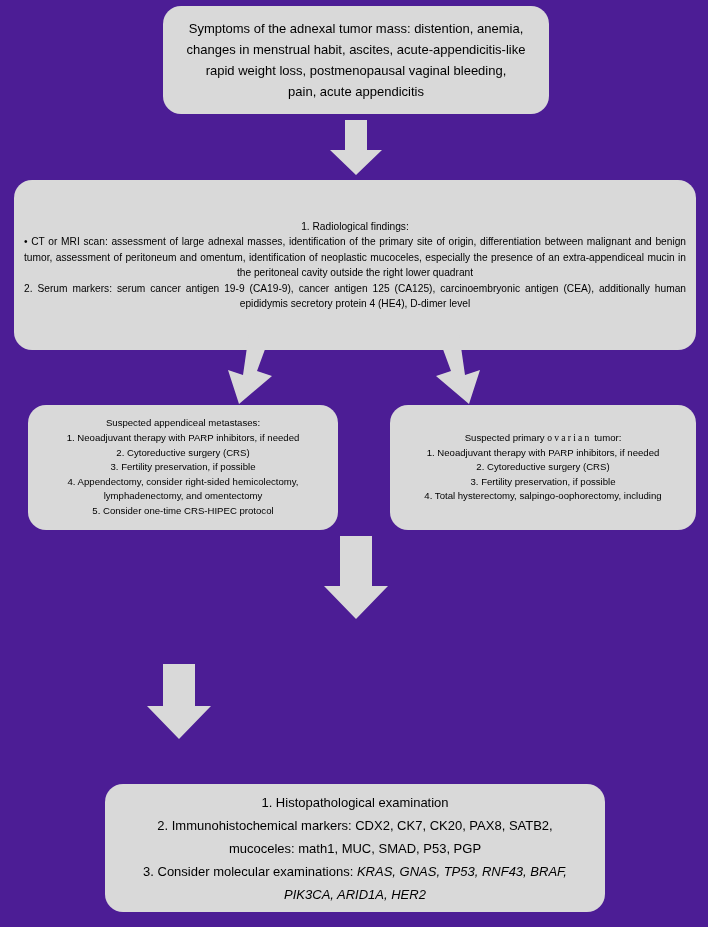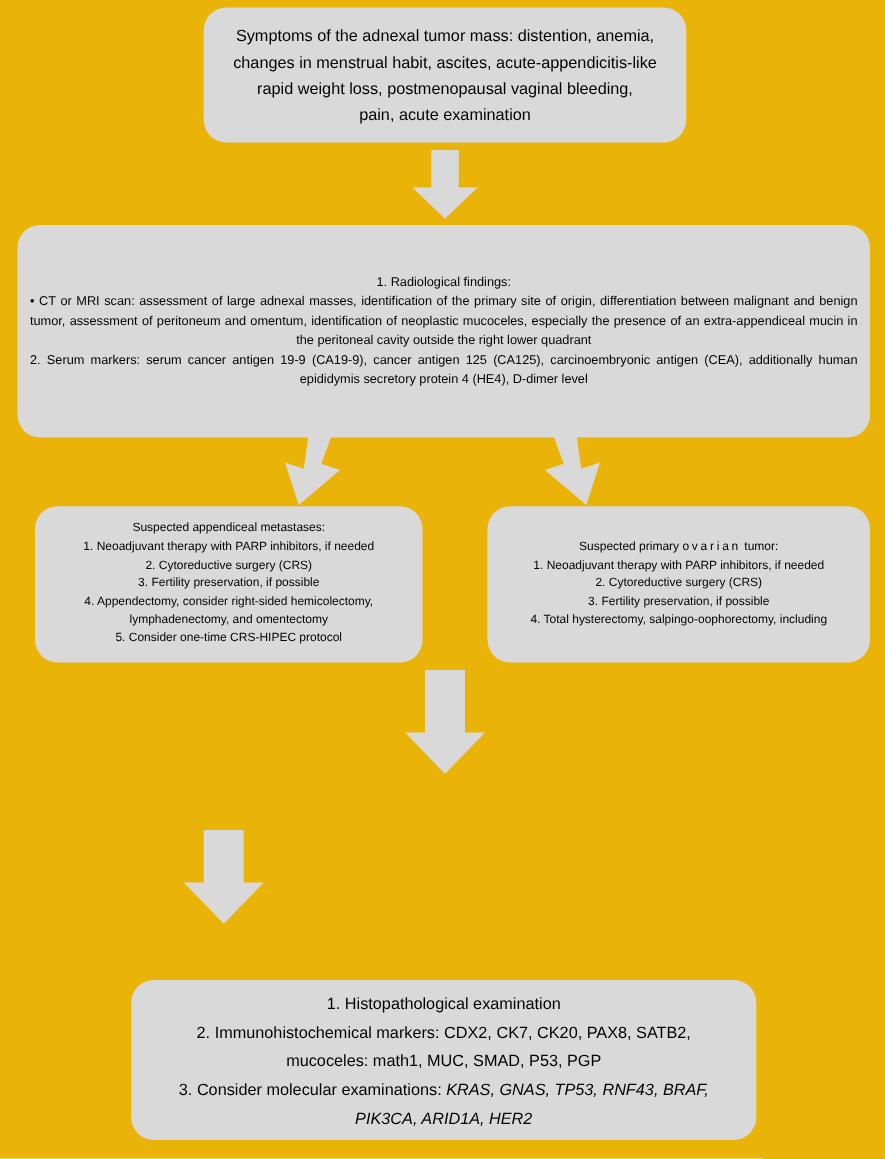--- a/index.html
+++ b/index.html
@@ -8,21 +8,21 @@
     background: #ffffff;
   }
   body {
     font-family: "Liberation Sans", sans-serif;
     color: #000000;
   }
   #canvas {
     position: relative;
     width: 708px;
     height: 927px;
-    background: #eab308;
+    background: #4c1d95;
     overflow: hidden;
   }
   .box {
     position: absolute;
     background: #d9d9d9;
     border-radius: 18px;
     box-sizing: border-box;
     display: flex;
     flex-direction: column;
     justify-content: center;
@@ -92,32 +92,32 @@
   #box-pathology {
     left: 105px;
     top: 784px;
     width: 500px;
     height: 128px;
     font-size: 13.0px;
     line-height: 23px;
     padding: 4px 16px;
   }
   .ital { font-style: italic; }
-  .spaced { letter-spacing: 2.2px; }
+  .spaced { letter-spacing: 2.2px; font-family: Liberation Serif, serif; }
 </style>
 </head>
 <body>
 
 <div id="canvas">
 
   <div class="box" id="box-symptoms">
     <span class="line">Symptoms of the adnexal tumor mass: distention, anemia,</span>
     <span class="line">changes in menstrual habit, ascites, acute-appendicitis-like</span>
     <span class="line">rapid weight loss, postmenopausal vaginal bleeding,</span>
-    <span class="line">pain, acute examination</span>
+    <span class="line">pain, acute appendicitis</span>
   </div>
 
   <div class="arrow" style="left:329px; top:120px;">
     <svg width="54" height="56" viewBox="0 0 54 56">
       <polygon points="16,0 38,0 38,30 53,30 27,55 1,30 16,30" fill="#d9d9d9"></polygon>
     </svg>
   </div>
 
   <div class="box" id="box-diagnostics">
     <span class="line">1. Radiological findings:</span>

